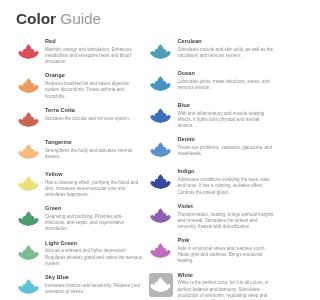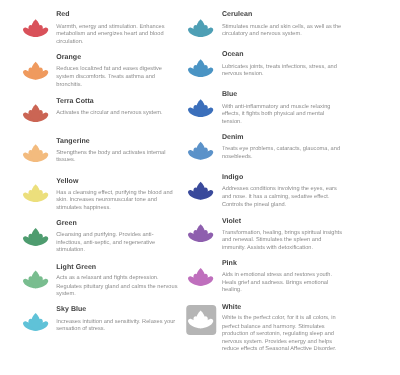--- a/index.html
+++ b/index.html
@@ -86,20 +86,24 @@
     color: #8c8c8c;
     line-height: 6.2px;
     letter-spacing: 0.02px;
   }
 </style>
 </head>
 <body>
 
 <div class="page">
 
+  <div class="title">
+    <span class="t-strong">Color</span>
+    <span class="t-light">Guide</span>
+  </div>
 
   <div class="columns">
 
     <div class="column">
       <div class="entry">
         <div class="swatch">
             <svg viewBox="0 0 64 64">
               <g fill="#d9515a">
                 <path d="M32 52C22 52 7 47 4 37c-1-4 3-7 7-6 7 2 14 7 19 13 1 2 3 5 2 8z"></path>
                 <path d="M32 52c10 0 25-5 28-15 1-4-3-7-7-6-7 2-14 7-19 13-1 2-3 5-2 8z"></path>

